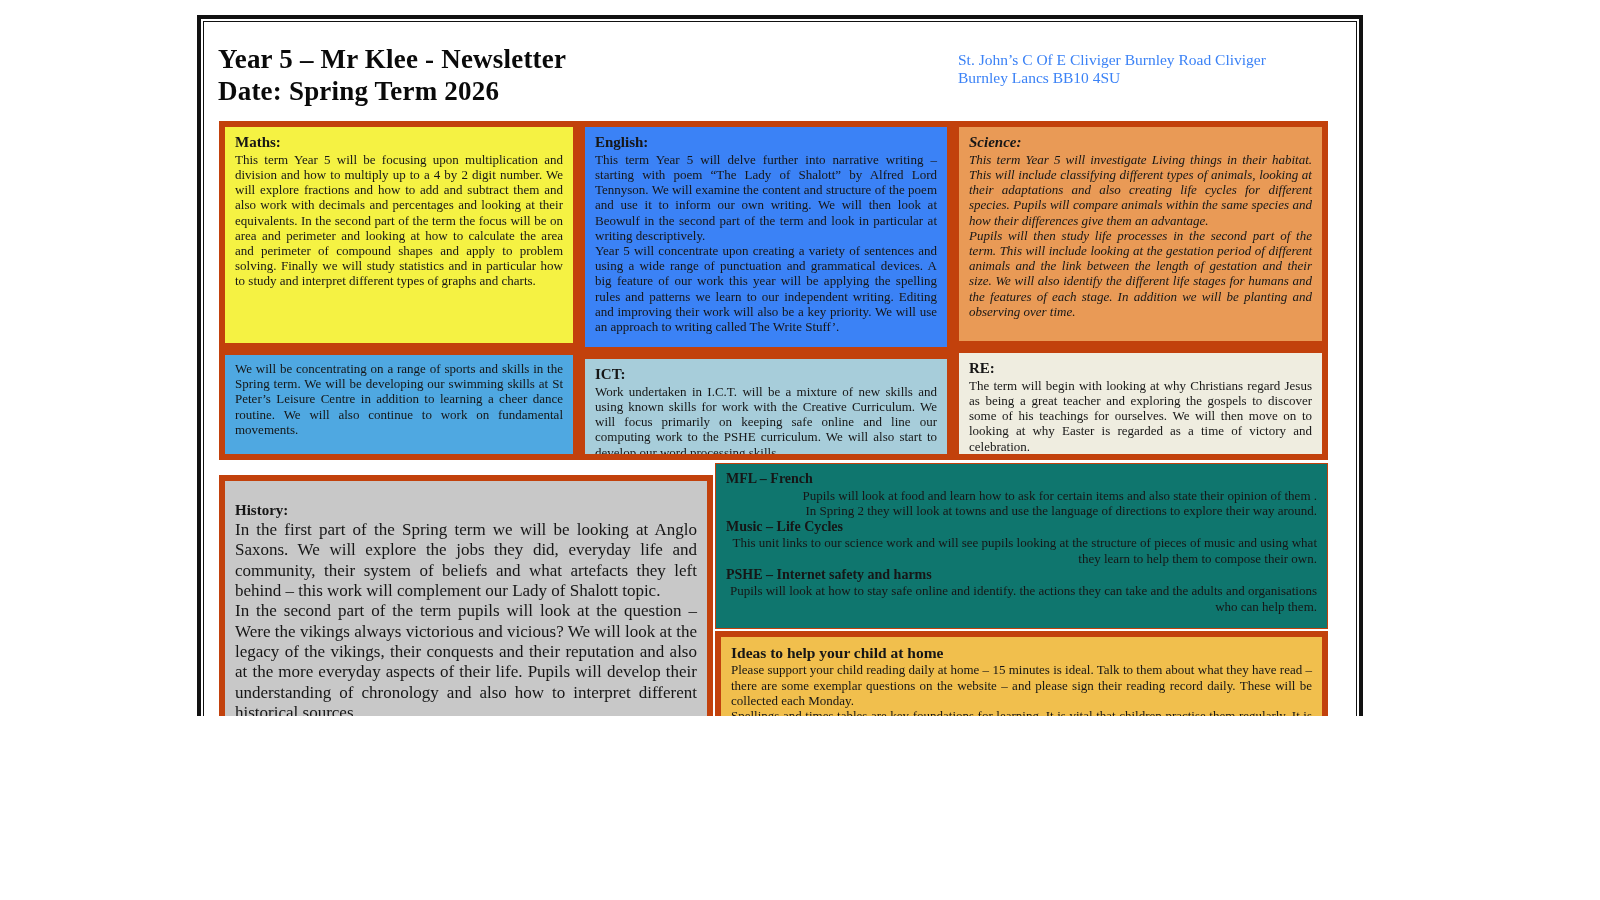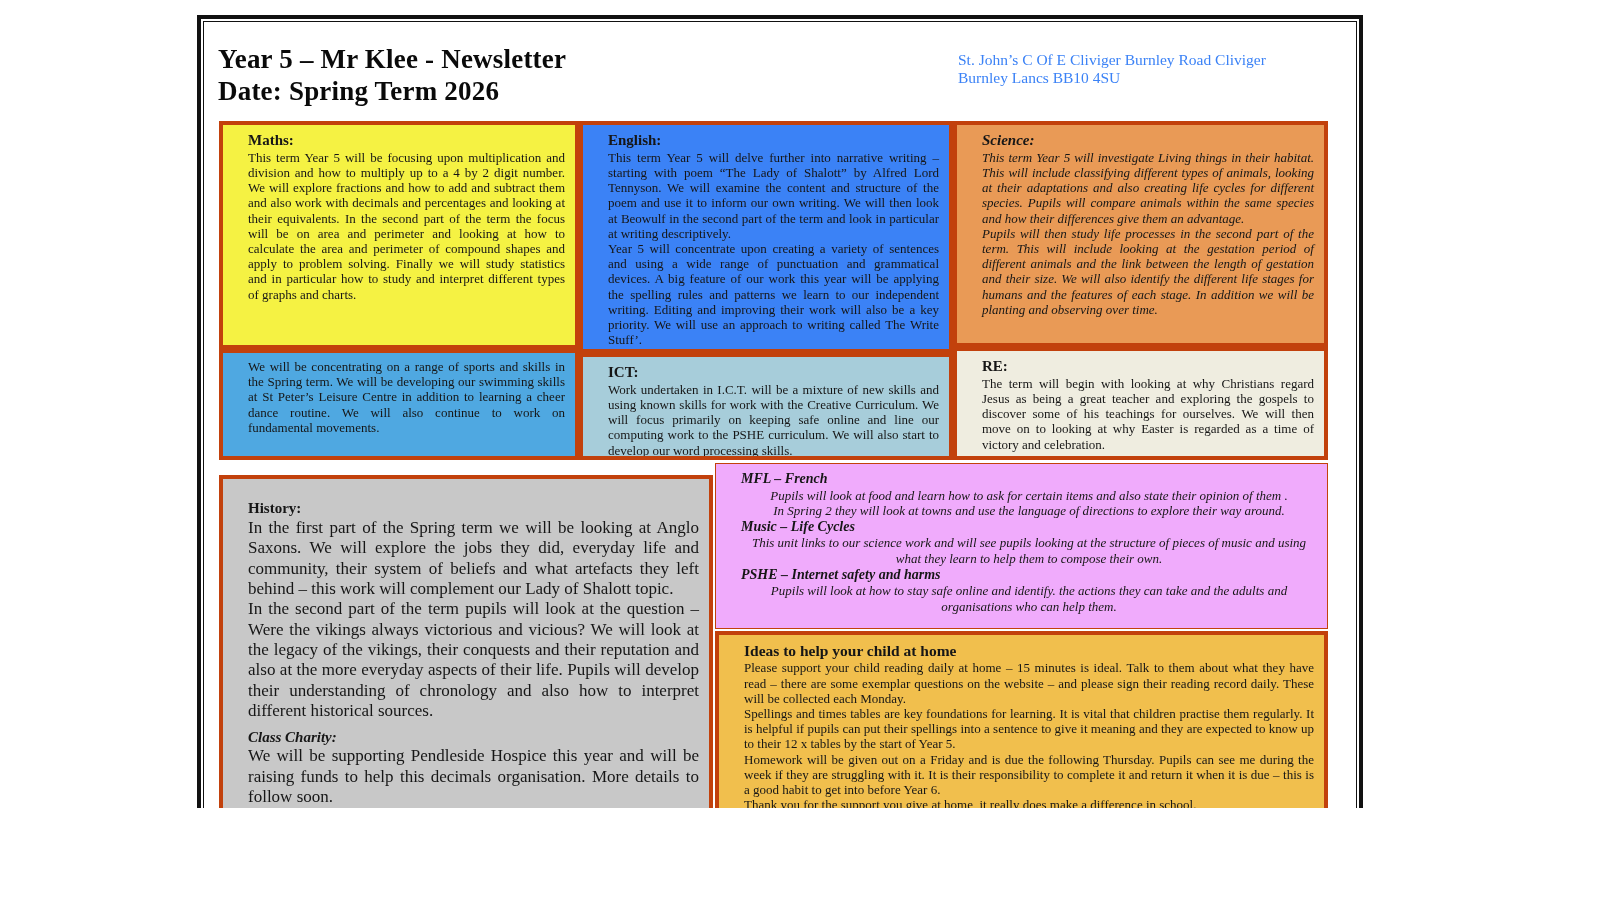--- a/index.html
+++ b/index.html
@@ -7,21 +7,21 @@
     padding: 0;
     background: #ffffff;
     width: 1600px;
     height: 900px;
     font-family: "Liberation Serif", "DejaVu Serif", serif;
     color: #161616;
   }
   .canvas {
     position: relative;
     width: 1600px;
-    height: 808px;
+    height: 716px;
     background: #ffffff;
     overflow: hidden;
   }
   .frame {
     position: absolute;
     left: 197px;
     top: 15px;
     width: 1158px;
     height: 838px;
     border: 4px solid #111;
@@ -45,23 +45,23 @@
     position: absolute;
     left: 754px;
     top: 29px;
     width: 340px;
     font-size: 15.5px;
     line-height: 1.15;
     color: #3b82f6;
   }
   .box {
     position: absolute;
-    border: 4px solid #c2410c;
+    border: 6px solid #c2410c;
     box-sizing: border-box;
-    padding: 6px 10px 8px 25px;
+    padding: 6px 10px 8px 10px;
     overflow: hidden;
   }
   .box-heading {
     font-size: 15px;
     font-weight: bold;
     line-height: 1.25;
   }
   .box-body {
     font-size: 13px;
     line-height: 1.17;
@@ -77,21 +77,21 @@
   .box.ict { left: 375px; top: 331px; width: 374px; height: 107px; }
   .box.re  { left: 749px; top: 325px; width: 375px; height: 113px; }
   
   .box.history { left: 15px;  top: 453px; width: 494px; height: 347px; padding-top: 20px; }
   .box.extras  { left: 511px; top: 441px; width: 613px; height: 166px; border-width: 1.5px; }
   .box.home    { left: 511px; top: 609px; width: 613px; height: 182px; }
 
   .box.history .box-body { font-size: 17px; line-height: 1.2; font-family: Liberation Serif, serif; }
   .box.history .charity-heading { margin-top: 6px; font-style: italic; }
 
-  .box.extras .box-body { text-align: center; }
+  .box.extras .box-body { text-align: right; }
   .box.extras .section-heading { font-size: 14px; }
 
   .box.home .box-heading { font-size: 15.5px; }
 </style>
 </head>
 <body>
 
 <div class="canvas">
   <div class="frame">
     <div class="frame-inner">
@@ -138,21 +138,21 @@
       </div>
 
       <div class="box history" style="background-color: rgb(200, 200, 200);">
         <div class="box-heading">History:</div>
         <div class="box-body">In the first part of the Spring term we will be looking at Anglo Saxons. We will explore the jobs they did, everyday life and community, their system of beliefs and what artefacts they left behind – this work will complement our Lady of Shalott topic.
 In the second part of the term pupils will look at the question – Were the vikings always victorious and vicious? We will look at the legacy of the vikings, their conquests and their reputation and also at the more everyday aspects of their life. Pupils will develop their understanding of chronology and also how to interpret different historical sources.</div>
         <div class="box-heading charity-heading">Class Charity:</div>
         <div class="box-body">We will be supporting Pendleside Hospice this year and will be raising funds to help this decimals organisation. More details to follow soon.</div>
       </div>
 
-      <div class="box extras" style="background-color: #f0abfc; font-style: italic;">
+      <div class="box extras" style="background-color: #0f766e;">
         <div class="box-heading section-heading">MFL – French</div>
         <div class="box-body">Pupils will look at food and learn how to ask for certain items and also state their opinion of them .
 In Spring 2 they will look at towns and use the language of directions to explore their way around.</div>
         <div class="box-heading section-heading">Music – Life Cycles</div>
         <div class="box-body">This unit links to our science work and will see pupils looking at the structure of pieces of music and using what they learn to help them to compose their own.</div>
         <div class="box-heading section-heading">PSHE – Internet safety and harms</div>
         <div class="box-body">Pupils will look at how to stay safe online and identify. the actions they can take and the adults and organisations who can help them.</div>
       </div>
 
       <div class="box home" style="background-color: rgb(241, 191, 77);">

